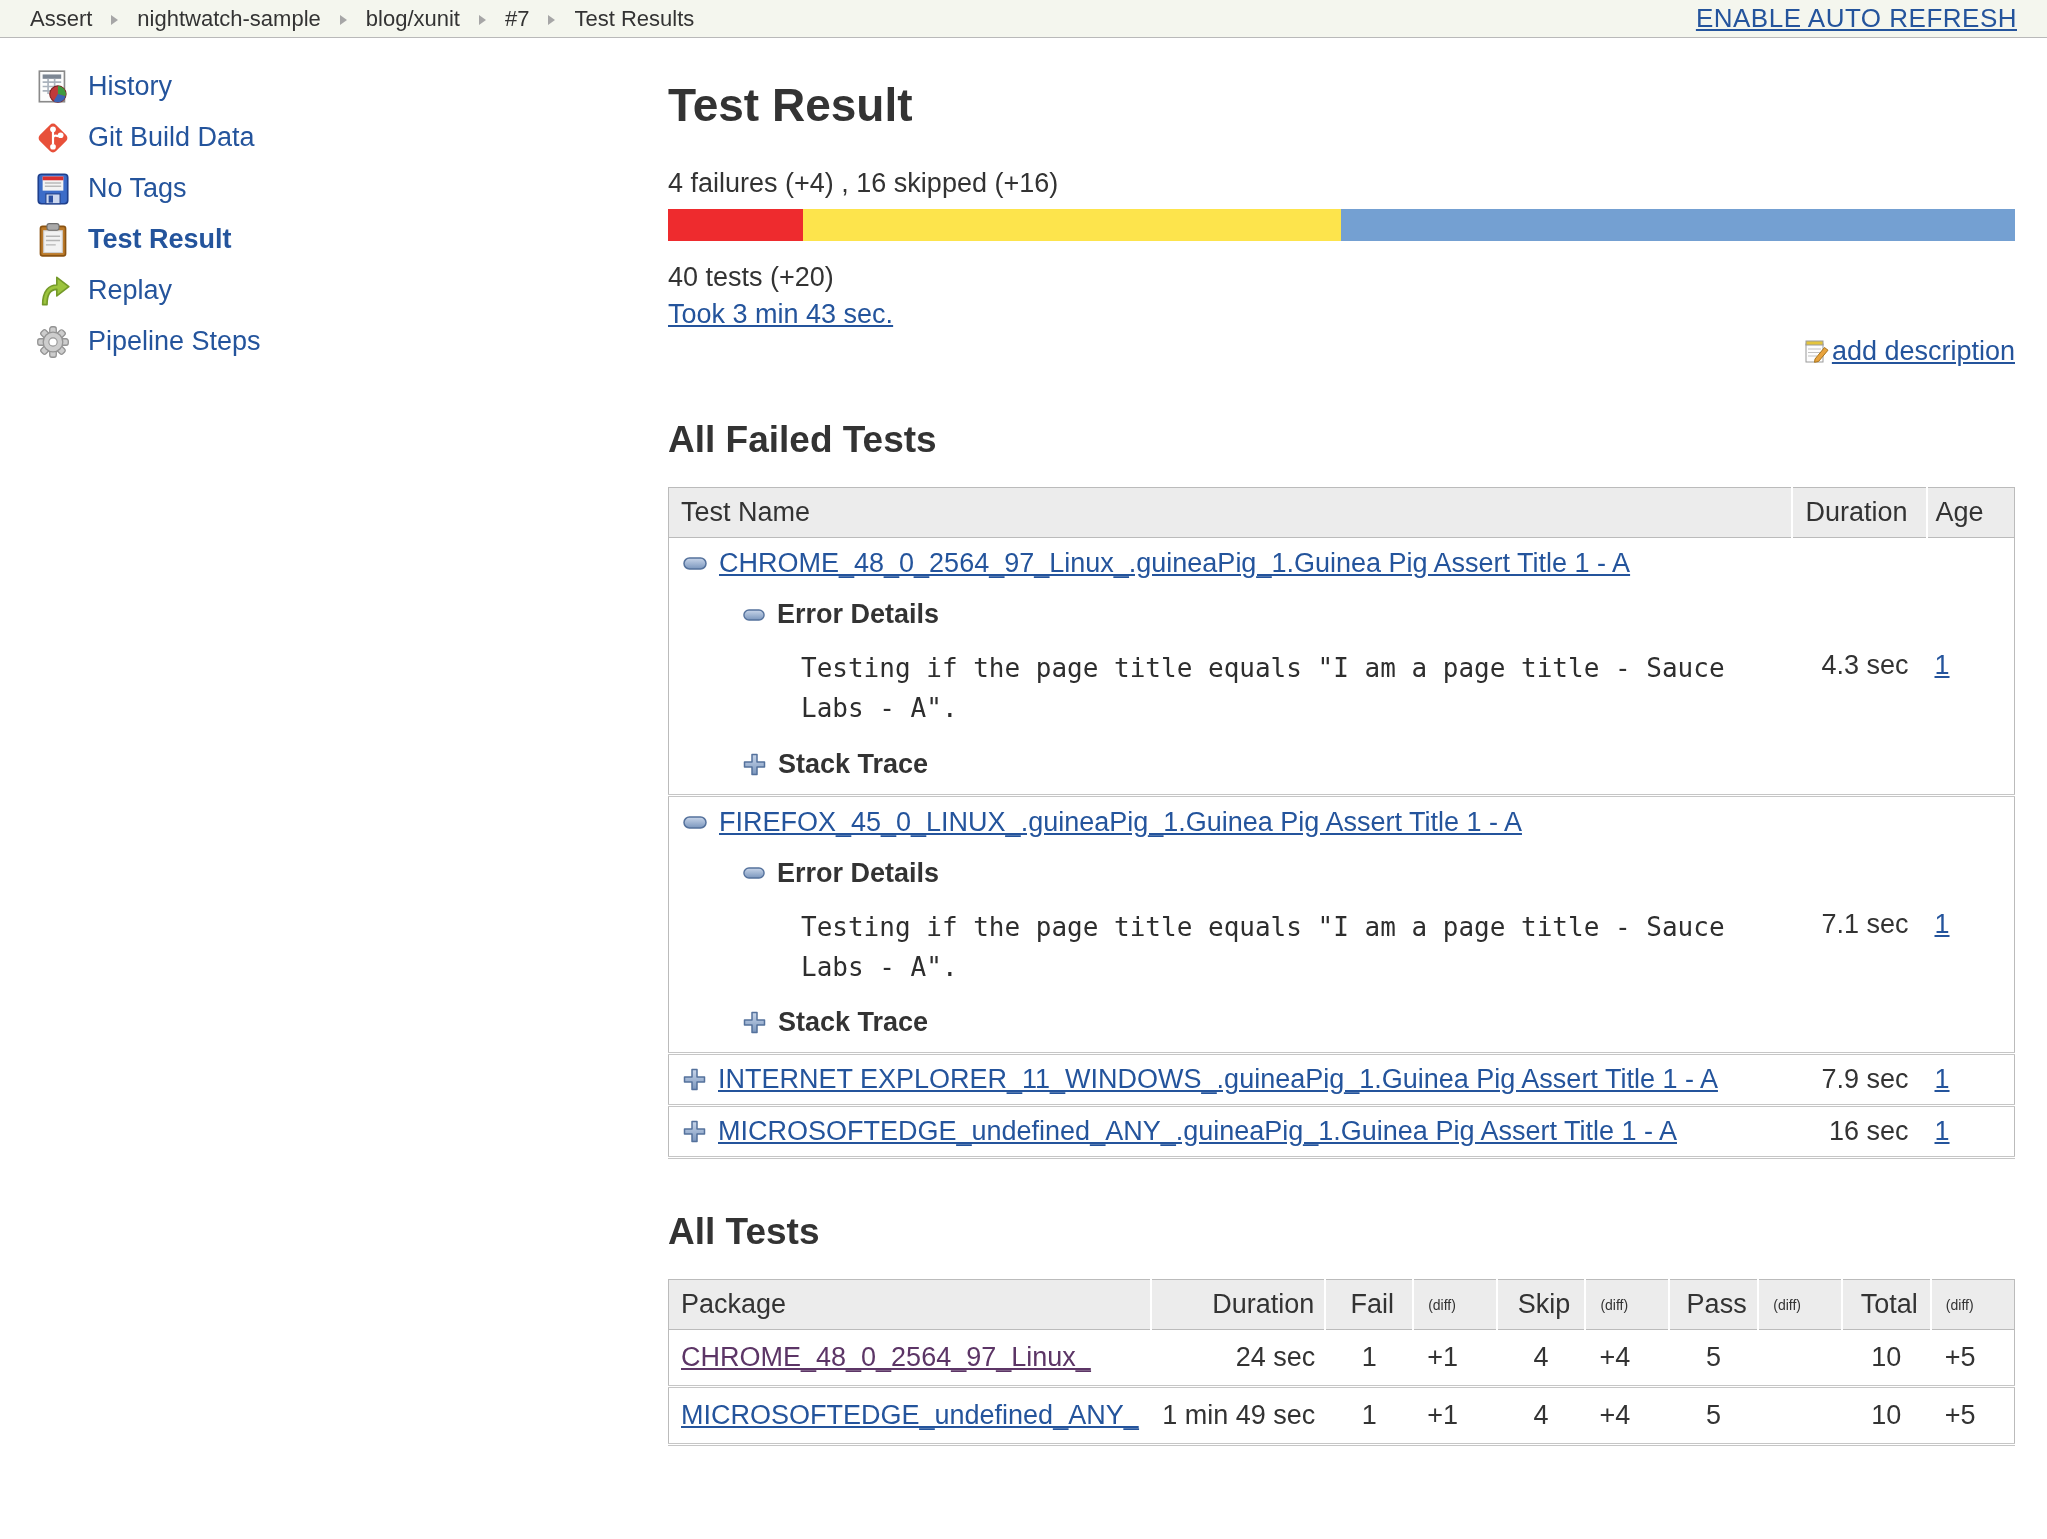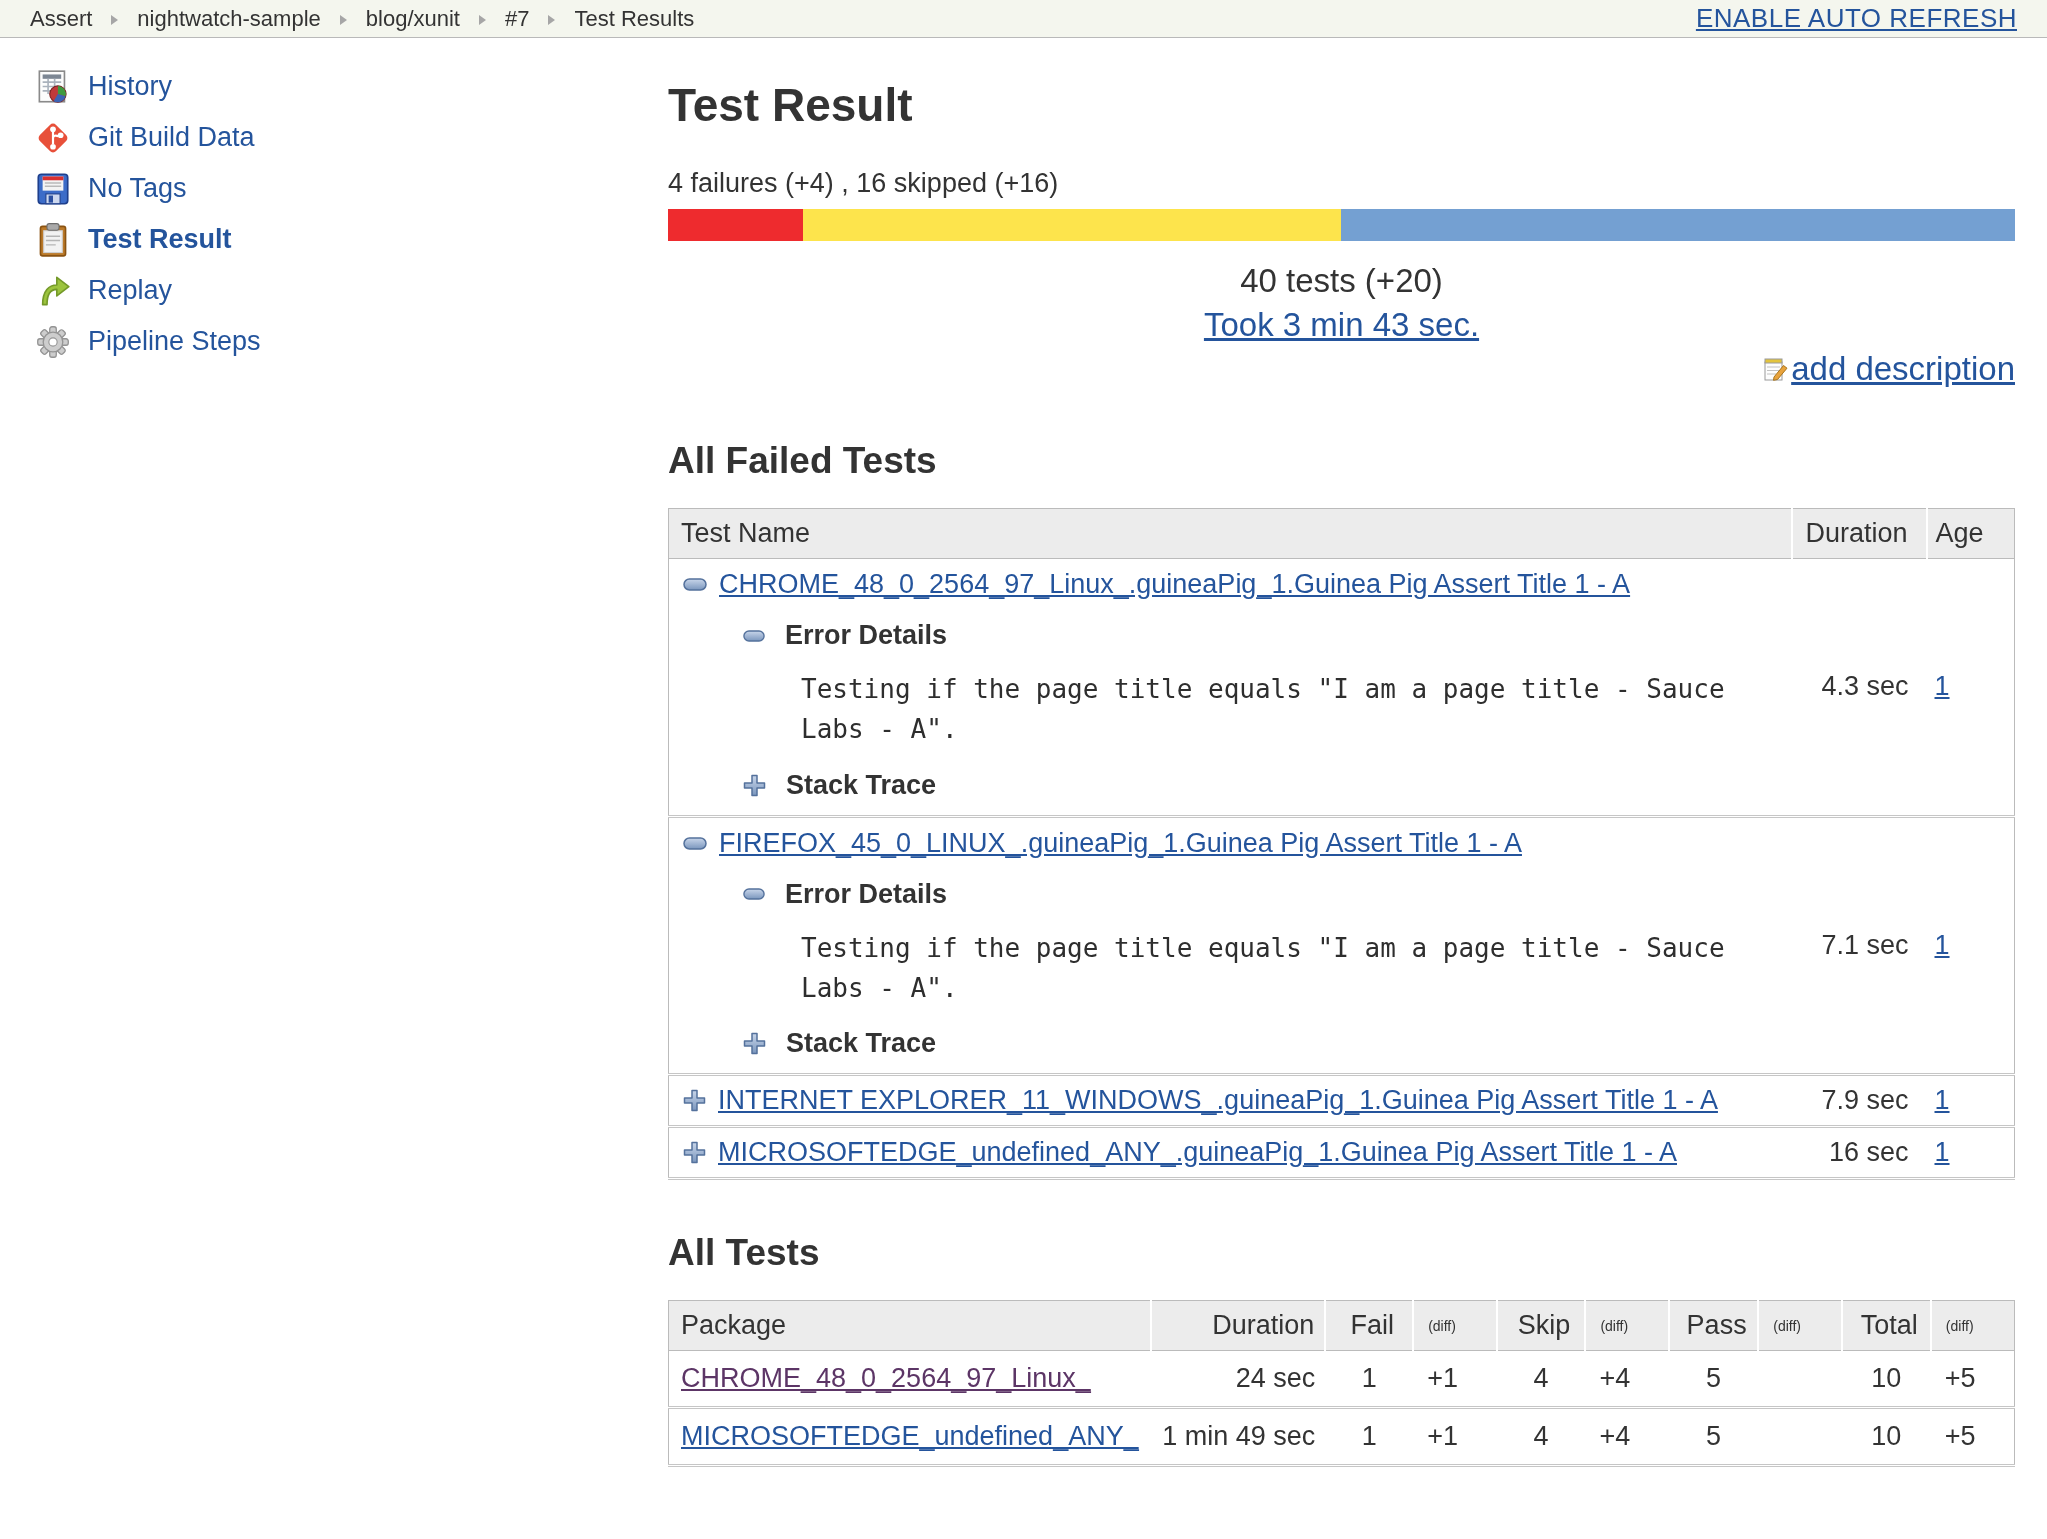--- a/index.html
+++ b/index.html
@@ -38,21 +38,21 @@
   .side-item.active .lbl { font-weight:bold; }
 
   .main { width:1347px; padding-top:40px; }
 
   h1 { font-size:46px; font-weight:bold; color:#333; }
   .fail-line { margin-top:36px; font-size:27px; }
 
   .result-bar { margin-top:10px; height:32px; width:100%; display:flex; }
   .result-bar .seg { height:100%; }
 
-  .right-meta { text-align:center; font-size:33px; margin-top:21px; }
+  .right-meta { text-align:left; font-size:27px; margin-top:21px; }
   .right-meta > div { margin-top:6px; }
   .add-desc { display:flex; justify-content:flex-end; align-items:center; gap:2px; }
 
   h2 { font-size:37px; font-weight:bold; margin-top:52px; }
 
   
   table { border-collapse:collapse; width:100%; margin-top:26px; font-size:27px; }
   th, td { text-align:left; }
   thead th {
     background:#ececec; font-weight:normal; font-size:27px;
@@ -63,21 +63,21 @@
   table { border:1px solid #bbb; }
   tbody td { border-bottom:3px double #c6c6c6; background:#fff; vertical-align:middle; }
 
   
   .ft td.name-cell { padding:10px 12px 14px 14px; }
   .ft td.name-cell.collapsed { padding:9px 12px 9px 14px; }
   .ft th.dur, .ft td.dur { text-align:right; width:135px; padding-right:18px; white-space:nowrap; }
   .ft th.age, .ft td.age { width:88px; padding-left:8px; }
   .ft a.test-link { font-size:27px; }
   .test-line { display:flex; align-items:center; gap:12px; }
-  .ed-line, .st-line { display:flex; align-items:center; gap:20px; margin-left:60px; font-weight:bold; margin-top:20px; }
+  .ed-line, .st-line { display:flex; align-items:center; gap:12px; margin-left:60px; font-weight:bold; margin-top:20px; }
   .err {
     font-family:"DejaVu Sans Mono", monospace; font-size:26px; line-height:1.55;
     margin:18px 0 0 118px; max-width:1060px; white-space:pre-wrap; color:#2e2e2e;
   }
   .pm { display:inline-flex; flex:0 0 auto; cursor:pointer; }
 
   
   .at th.num, .at td.num { text-align:center; width:90px; padding-right:6px; }
   .at th.diff, .at td.diff { text-align:left; width:86px; padding-left:14px; font-size:27px; }
   .at thead th.diff { font-size:14px; }

